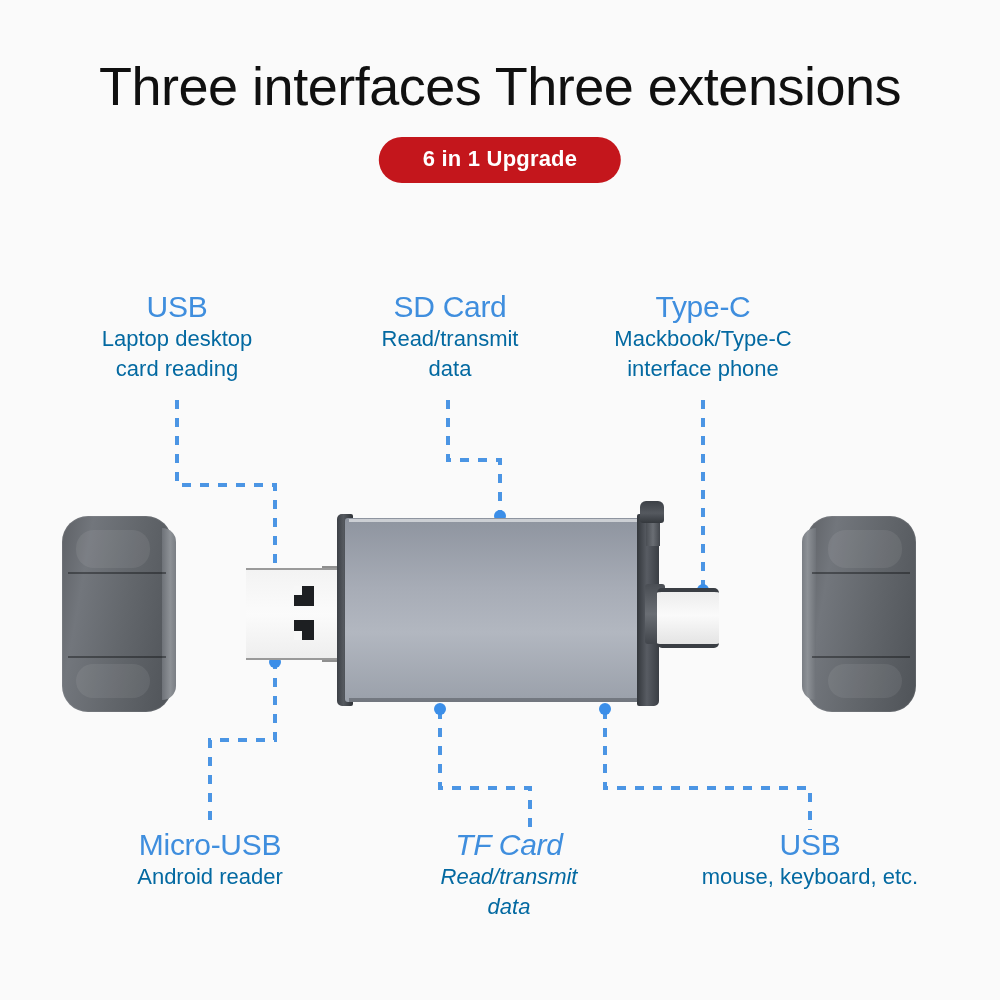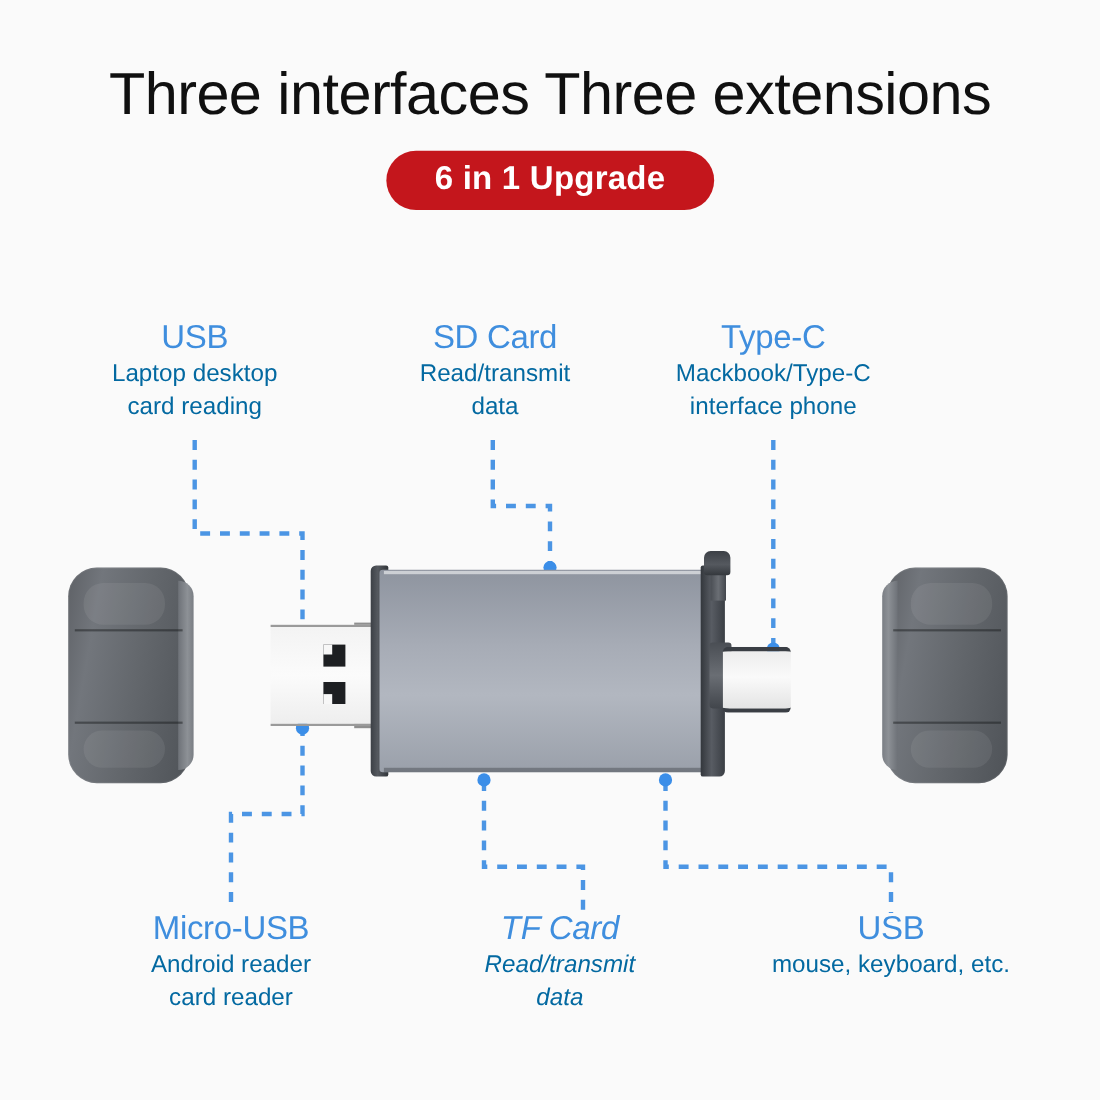--- a/index.html
+++ b/index.html
@@ -33,21 +33,21 @@
     white-space: nowrap;
     font-weight: 400;
   }
   .badge {
     position: absolute;
     left: 50%;
     top: 137px;
     transform: translateX(-50%);
     background: #c4161c;
     color: #ffffff;
-    font-size: 30px;
+    font-size: 22px;
     font-weight: bold;
     padding: 9px 44px 11px 44px;
     border-radius: 30px;
     white-space: nowrap;
     letter-spacing: 0.2px;
   }
 
   
   .callout {
     position: absolute;
@@ -326,21 +326,20 @@
 
   <div class="callout" style="left:583px; top:290px; width:240px;">
     <div class="title">Type-C</div>
     <div class="desc">Mackbook/Type-C</div>
     <div class="desc">interface phone</div>
   </div>
 
   <div class="callout" style="left:75px; top:828px; width:270px;">
     <div class="title">Micro-USB</div>
     <div class="desc">Android reader</div>
-    <div class="desc">card reader</div>
   </div>
 
   <div class="callout" style="left:389px; top:828px; width:240px;font-style:italic;">
     <div class="title">TF Card</div>
     <div class="desc">Read/transmit</div>
     <div class="desc">data</div>
   </div>
 
   <div class="callout" style="left:660px; top:828px; width:300px;">
     <div class="title">USB</div>

